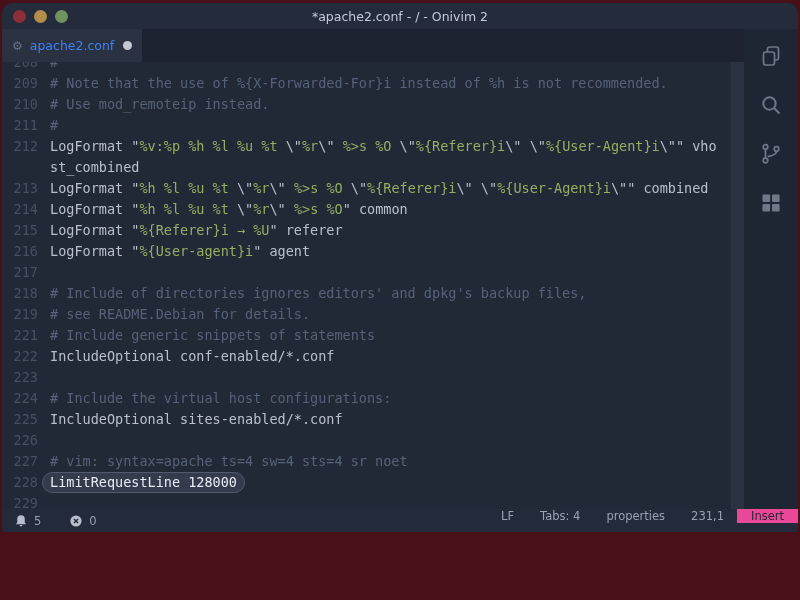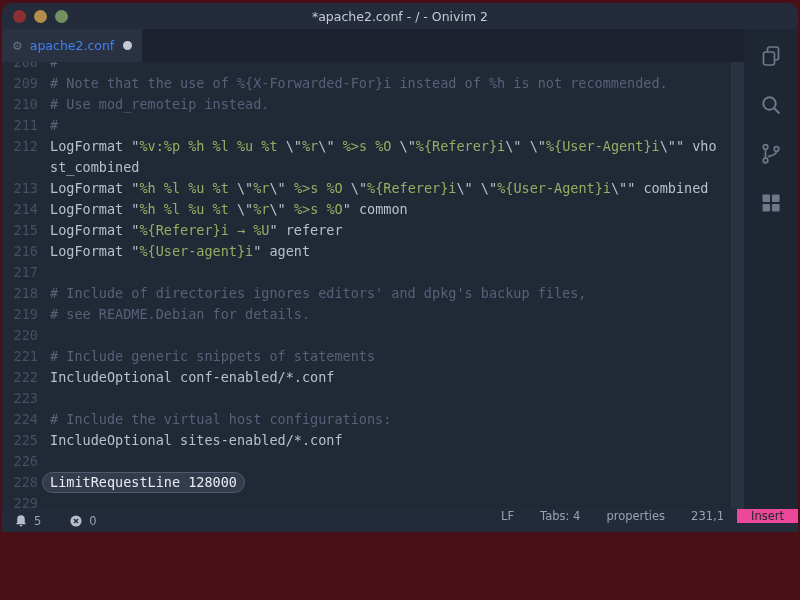--- a/index.html
+++ b/index.html
@@ -146,24 +146,20 @@
               </div>
               <div class="line">
                 <span class="ln">218</span>
                 <span class="code"><span class="tok-c"># Include of directories ignores editors' and dpkg's backup files,</span></span>
               </div>
               <div class="line">
                 <span class="ln">219</span>
                 <span class="code"><span class="tok-c"># see README.Debian for details.</span></span>
               </div>
               <div class="line">
-                <span class="ln">220</span>
-                <span class="code"></span>
-              </div>
-              <div class="line">
                 <span class="ln">221</span>
                 <span class="code"><span class="tok-c"># Include generic snippets of statements</span></span>
               </div>
               <div class="line">
                 <span class="ln">222</span>
                 <span class="code"><span class="tok-p">IncludeOptional conf-enabled/*.conf</span></span>
               </div>
               <div class="line">
                 <span class="ln">223</span>
                 <span class="code"></span>
@@ -172,20 +168,24 @@
                 <span class="ln">224</span>
                 <span class="code"><span class="tok-c"># Include the virtual host configurations:</span></span>
               </div>
               <div class="line">
                 <span class="ln">225</span>
                 <span class="code"><span class="tok-p">IncludeOptional sites-enabled/*.conf</span></span>
               </div>
               <div class="line">
                 <span class="ln">226</span>
                 <span class="code"></span>
+              </div>
+              <div class="line">
+                <span class="ln">227</span>
+                <span class="code"><span class="tok-c"># vim: syntax=apache ts=4 sw=4 sts=4 sr noet</span></span>
               </div>
               <div class="line">
                 <span class="ln">228</span>
                 <span class="code"><span class="pill"><span class="tok-p">LimitRequestLine 128000</span></span></span>
               </div>
               <div class="line">
                 <span class="ln">229</span>
                 <span class="code"></span>
               </div>
               <div class="line">

